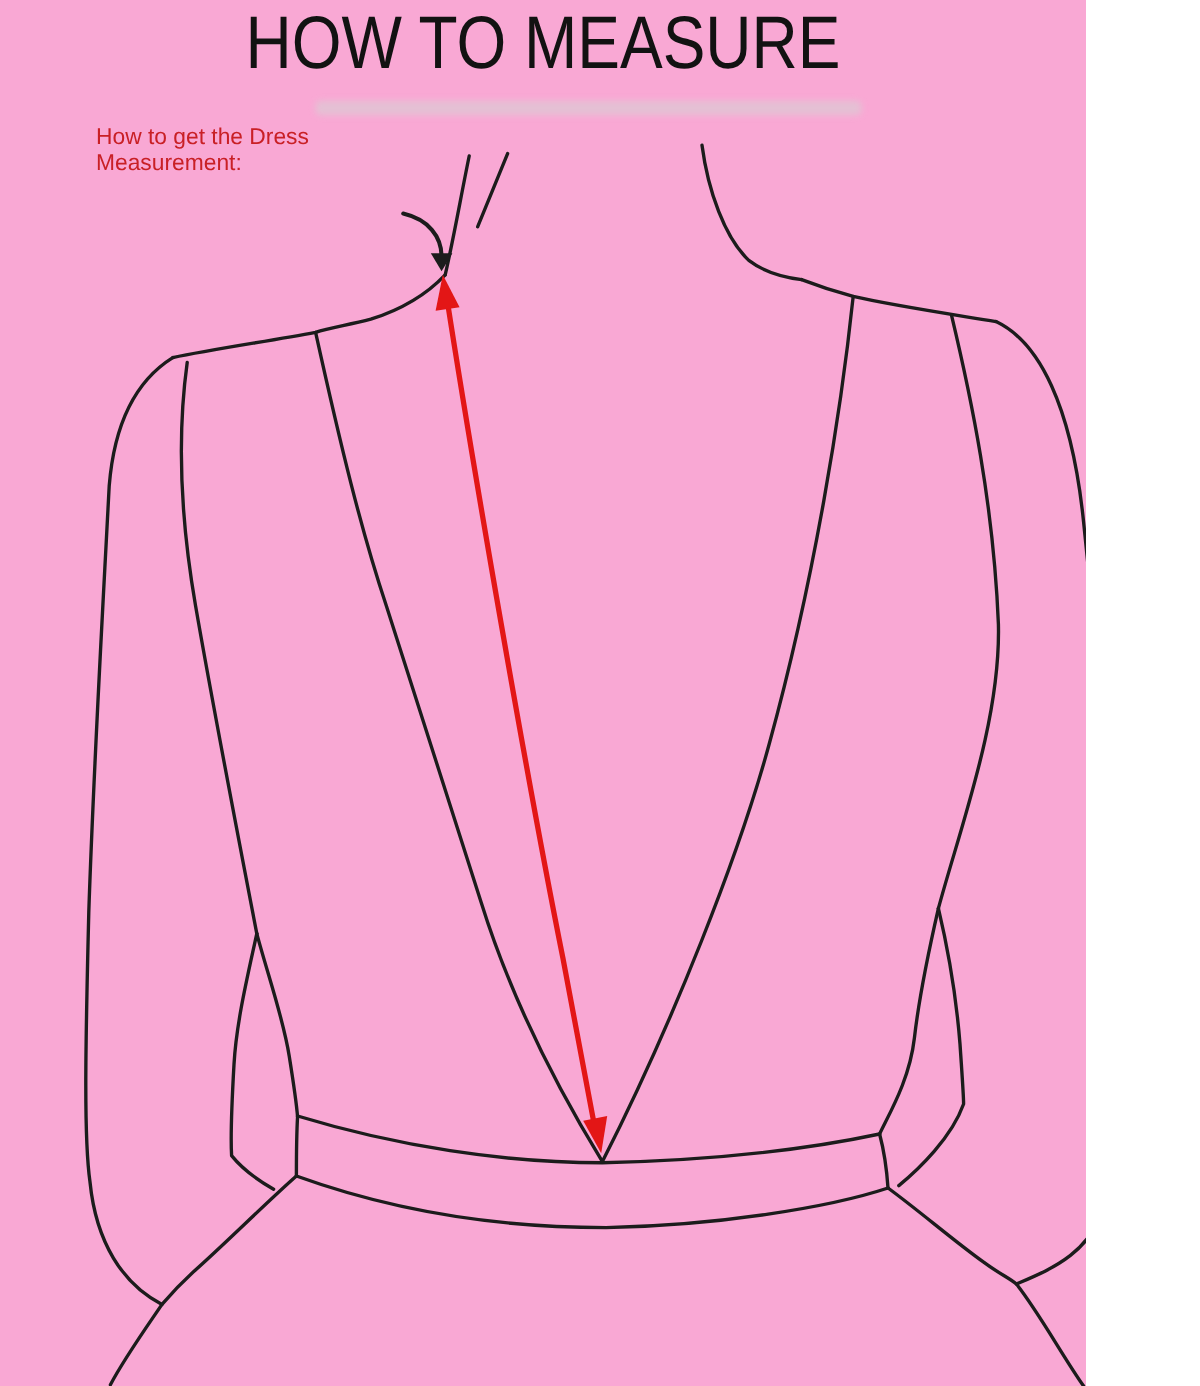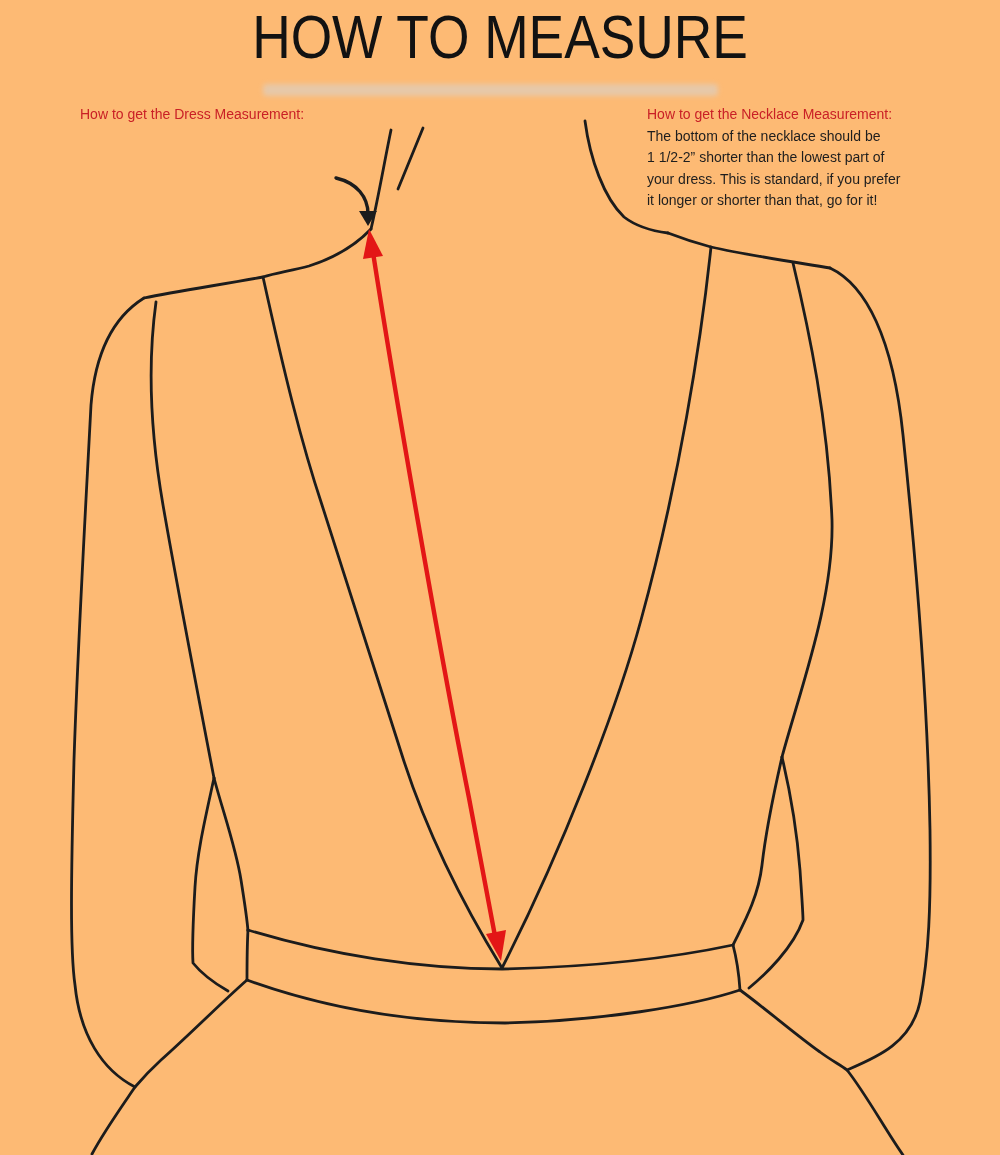--- a/index.html
+++ b/index.html
@@ -1,20 +1,20 @@
 <!DOCTYPE html>
 <html><head>
 <meta charset="utf-8">
 <style>
   html, body { margin: 0; padding: 0; background: #ffffff; }
   .page {
     position: relative;
-    width: 1000px;
+    width: 905px;
     height: 1155px;
-    background: #fdba74;
+    background: #f9a8d4;
     overflow: hidden;
     font-family: "Liberation Sans", sans-serif;
   }
   .title {
     position: absolute;
     top: 1px;
     left: 0;
     width: 100%;
     margin: 0;
     text-align: center;
@@ -33,21 +33,21 @@
     width: 455px;
     height: 12px;
     background: #d4d4d4;
     filter: blur(2.5px);
     opacity: 0.55;
     border-radius: 4px;
   }
   .note {
     position: absolute;
     top: 104px;
-    font-size: 14px;
+    font-size: 19px;
     line-height: 21.5px;
     color: #1e1e1e;
   }
   .note-left  { left: 80px;  width: 300px; }
   .note-right { left: 647px; width: 315px; }
   .note-heading { color: #c92026; }
   .note-body { white-space: pre-line; }
   svg.figure {
     position: absolute;
     left: 0;
@@ -82,27 +82,20 @@
 <div class="page">
 
   <h1 class="title">HOW TO MEASURE</h1>
 
   <div class="smudge"></div>
 
   <div class="note note-left">
     <div class="note-heading">How to get the Dress Measurement:</div>
   </div>
 
-  <div class="note note-right">
-    <div class="note-heading">How to get the Necklace Measurement:</div>
-    <div class="note-body">The bottom of the necklace should be
-1 1/2-2” shorter than the lowest part of
-your dress. This is standard, if you prefer
-it longer or shorter than that, go for it!</div>
-  </div>
 
   <svg class="figure" viewBox="0 0 1000 1155">
 
     <path class="ln" d="M391,130 C384,164 378,199 371,229"></path>
     <path class="ln" d="M423,128 C413,152 405,172 398,189"></path>
     <path class="ln" d="M585,121 C590,159 604,198 624,217 C637,227 652,231 668,233"></path>
 
     <path class="ln" d="M371,229 C353,248 331,259 309,266 C290,271 275,273 263,277 C226,284 177,291 144,298"></path>
     <path class="ln" d="M668,233 C681,238 696,243 711,247 C741,254 781,260 830,268"></path>
 

